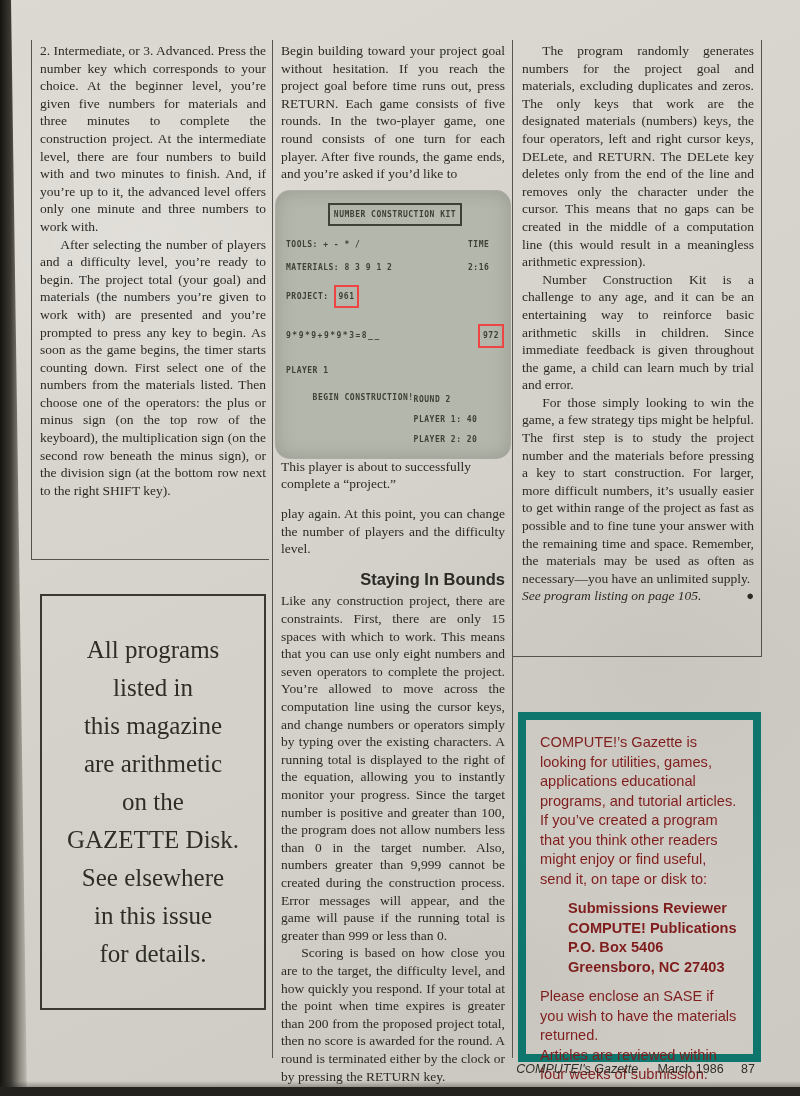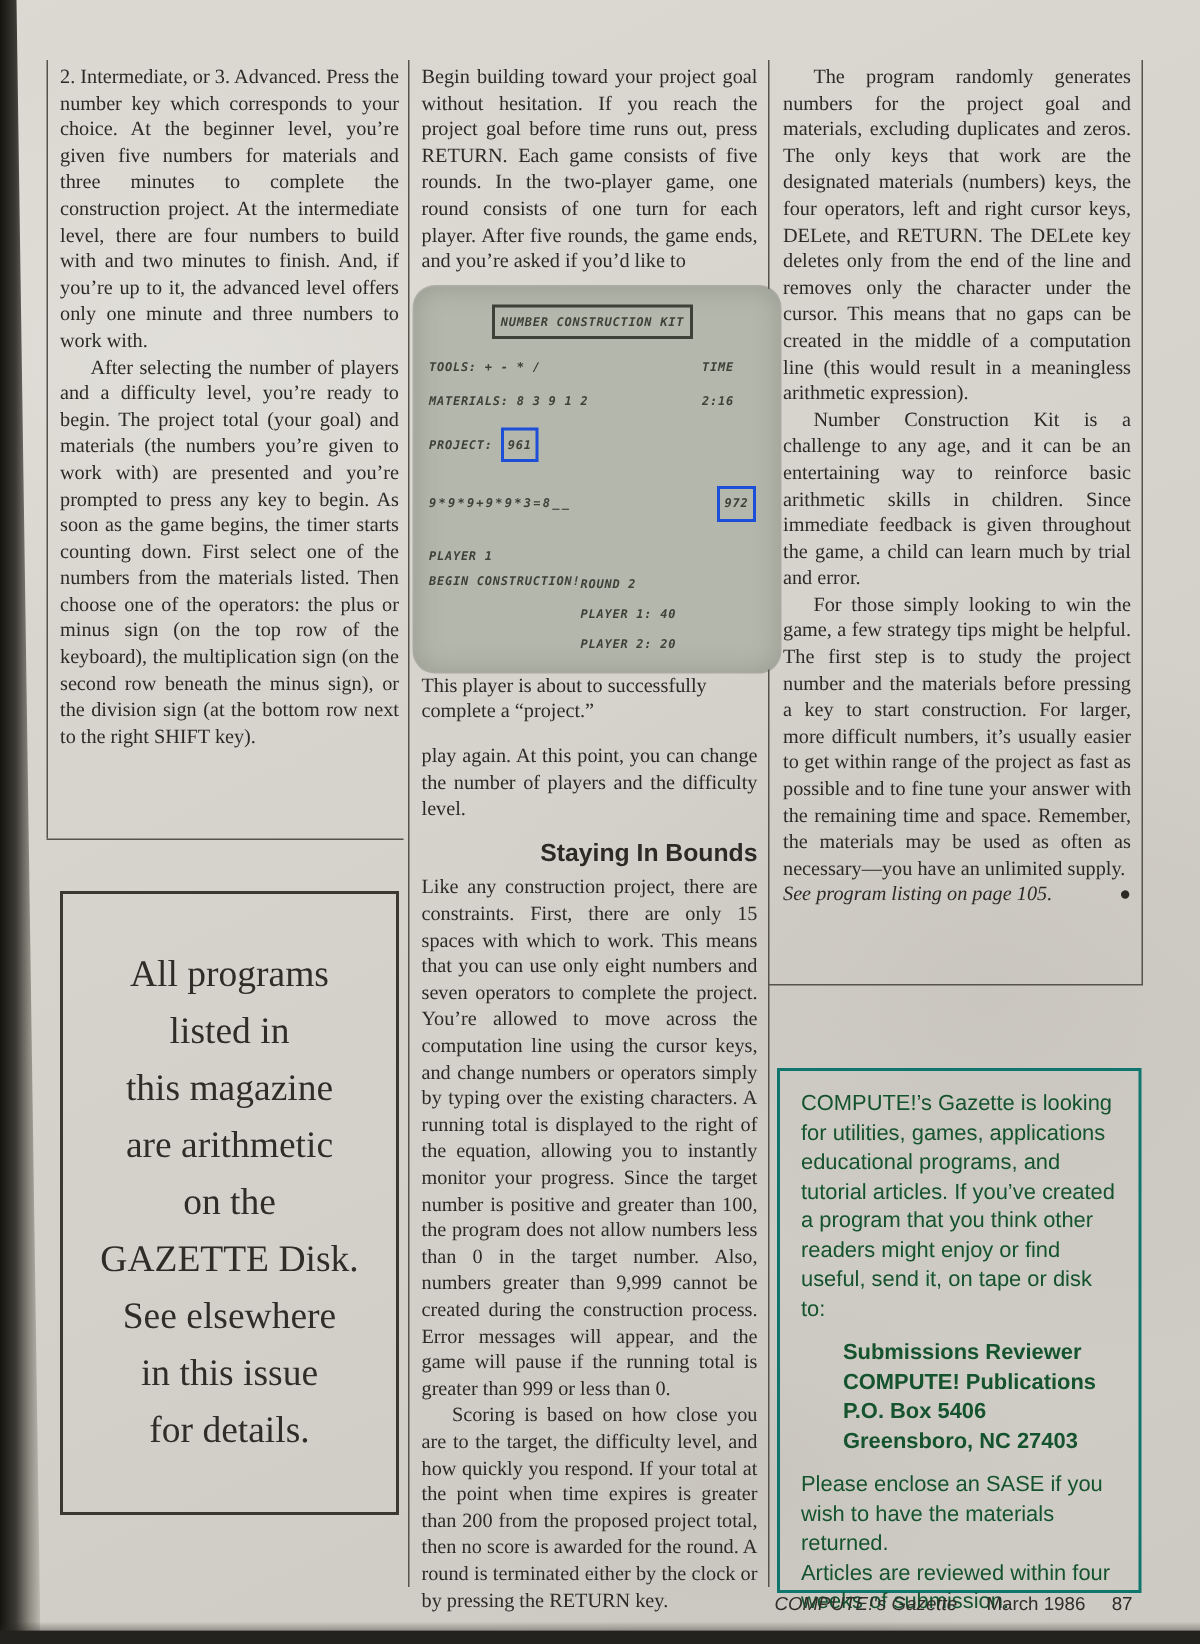--- a/index.html
+++ b/index.html
@@ -28,49 +28,49 @@
   .col p.indent{text-indent:1.5em;}
   #col1{left:40px;width:226px;}
   #col2{left:281px;width:224px;}
   #col3{left:522px;width:232px;}
 
   .callout-box{position:absolute;left:40px;top:594px;width:222px;height:412px;
     border:2px solid #3a3831;display:flex;flex-direction:column;justify-content:center;
     text-align:center;font-size:25px;line-height:38px;color:#2e2d27;}
 
   .crt{margin:8px 0 0 -5px;width:218px;background:#b4b7ab;border-radius:14px;
-    padding:12px 16px 10px 10px;box-shadow:0 0 0 1px rgba(90,92,82,.35), inset 0 0 18px rgba(70,72,62,.25);
+    padding:12px 6px 10px 10px;box-shadow:0 0 0 1px rgba(90,92,82,.35), inset 0 0 18px rgba(70,72,62,.25);
     font-family:"DejaVu Sans Mono", monospace;font-weight:bold;font-size:8px;
-    letter-spacing:.5px;color:#3d4138;text-align:left;font-style:italic;}
+    letter-spacing:.5px;color:#3d4138;text-align:left;}
   .crt-titlebar{text-align:center;margin-bottom:10px;}
   .crt-title{display:inline-block;border:2px solid #3d4138;padding:1px 4px;}
   .crt-row{display:flex;margin-bottom:5px;}
   .crt-row .l{flex:1;}
   .crt-row .r{width:36px;}
   .crt-project{margin-top:8px;display:flex;align-items:center;}
-  .crt-boxed{display:inline-block;border:2px solid #1d4ed8;padding:1px 3px;margin-left:5px;}
+  .crt-boxed{display:inline-block;border:2px solid #ef4444;padding:1px 3px;margin-left:5px;}
   .crt-eq{margin-top:16px;display:flex;align-items:center;justify-content:space-between;letter-spacing:1.5px;}
   .crt-eq .crt-boxed{letter-spacing:.5px;}
   .crt-player{margin-top:14px;}
-  .crt-bottom{margin-top:0;display:flex;justify-content:flex-start;align-items:flex-start;}
+  .crt-bottom{margin-top:10px;display:flex;justify-content:center;align-items:flex-start;}
   .crt-scores{text-align:left;}
   .crt-scores div{margin-top:2px;}
 
   .caption{margin-top:7px;text-align:left;font-size:13.5px;line-height:17px;}
   .subhead{font-family:"Liberation Sans", sans-serif;font-weight:bold;font-size:16.5px;
     margin:13px 0 4px 0;text-align:right;}
 
   .listing-note{display:flex;justify-content:space-between;align-items:center;
     font-style:italic;}
   .end-mark{font-style:normal;font-size:13px;}
 
   .submit-box{position:absolute;left:518px;top:712px;width:243px;height:350px;
-    border:2px solid #0f766e;box-sizing:border-box;padding:13px 12px 10px 14px;
+    border:8px solid #0f766e;box-sizing:border-box;padding:13px 12px 10px 14px;
     font-family:"Liberation Sans", sans-serif;font-size:14.6px;line-height:19.5px;
-    color:#14532d;text-align:left;}
+    color:#7f1d1d;text-align:left;}
   .submit-box p{margin:0;}
   .address{font-weight:bold;margin:10px 0 10px 28px;}
   .submit-box .note{margin-top:0;}
 
   .footer{position:absolute;left:0;top:1062px;width:755px;text-align:right;
     font-family:"Liberation Sans", sans-serif;font-size:12.5px;color:#2e2d27;}
   .footer .mag{font-style:italic;}
   .footer .issue{margin-left:16px;}
   .footer .pagenum{margin-left:14px;}
 </style>

